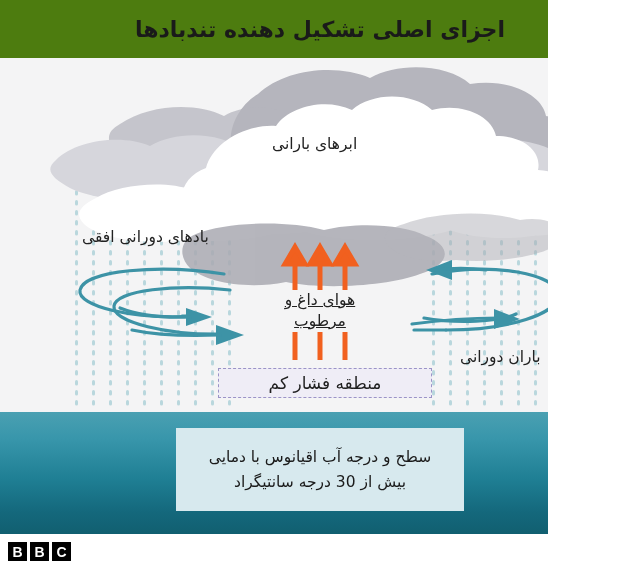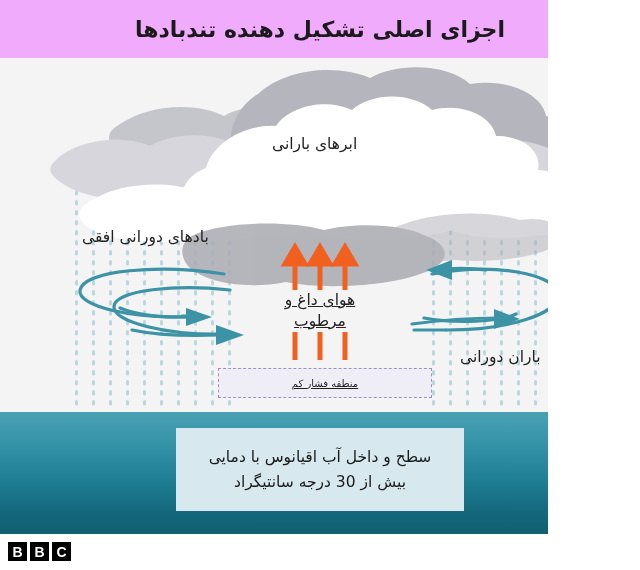--- a/index.html
+++ b/index.html
@@ -7,21 +7,21 @@
     padding: 0;
     background: #ffffff;
   }
   body {
     font-family: "DejaVu Sans", "Liberation Sans", sans-serif;
   }
   #page {
     position: relative;
     width: 548px;
     height: 570px;
-    background: #f0abfc;
+    background: #4d7c0f;
     overflow: hidden;
   }
 
   
   #title {
     position: absolute;
     top: 0;
     left: 0;
     width: 640px;
     height: 58px;
@@ -83,23 +83,22 @@
     left: 218px;
     width: 214px;
     height: 30px;
     box-sizing: border-box;
     background: #efedf6;
     border: 1.5px dashed #9b93c7;
     display: flex;
     align-items: center;
     justify-content: center;
     direction: rtl;
-    font-size: 10px;
+    font-size: 17px;
     color: #1f1f1f;
-    text-decoration: underline;
   }
 
   
   #ocean {
     position: absolute;
     top: 412px;
     left: 0;
     width: 640px;
     height: 122px;
     background: linear-gradient(to bottom, #4aa0b2 0%, #3896ab 22%, #1f7f94 55%, #14687c 82%, #115f70 100%);
@@ -263,21 +262,21 @@
 
     <div id="lowpressure-box">
       <span>منطقه فشار کم</span>
     </div>
 
   </div>
 
   <div id="ocean"></div>
 
   <div id="ocean-caption">
-    <div>سطح و داخل آب اقیانوس با دمایی</div>
+    <div>سطح و درجه آب اقیانوس با دمایی</div>
     <div>بیش از 30 درجه سانتیگراد</div>
   </div>
 
   <div id="footer"></div>
   <div id="bbc-logo">
     <span class="blk">B</span>
     <span class="blk">B</span>
     <span class="blk">C</span>
   </div>
 

